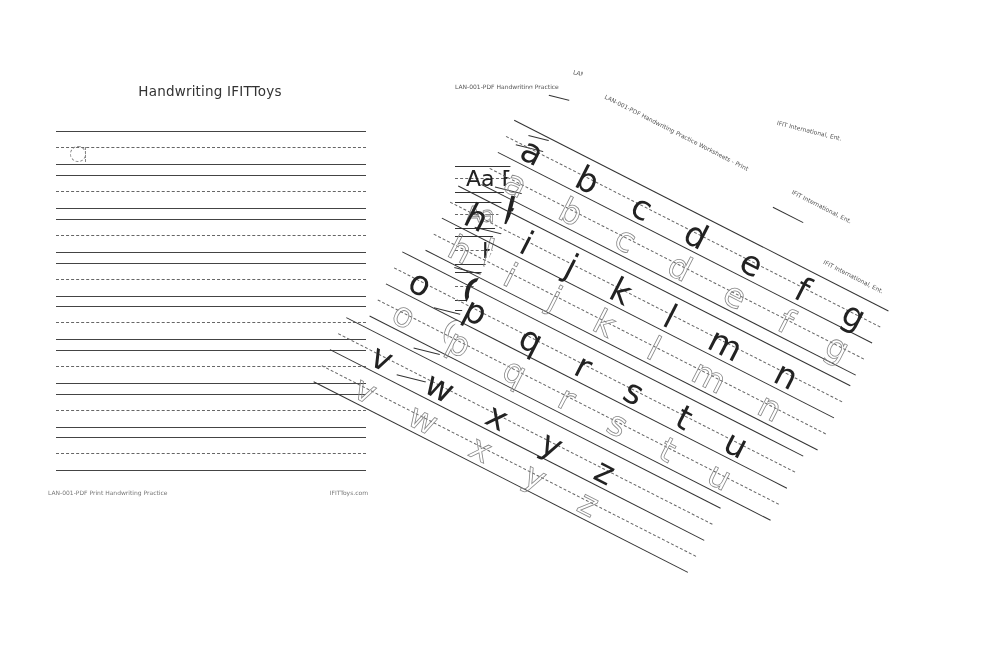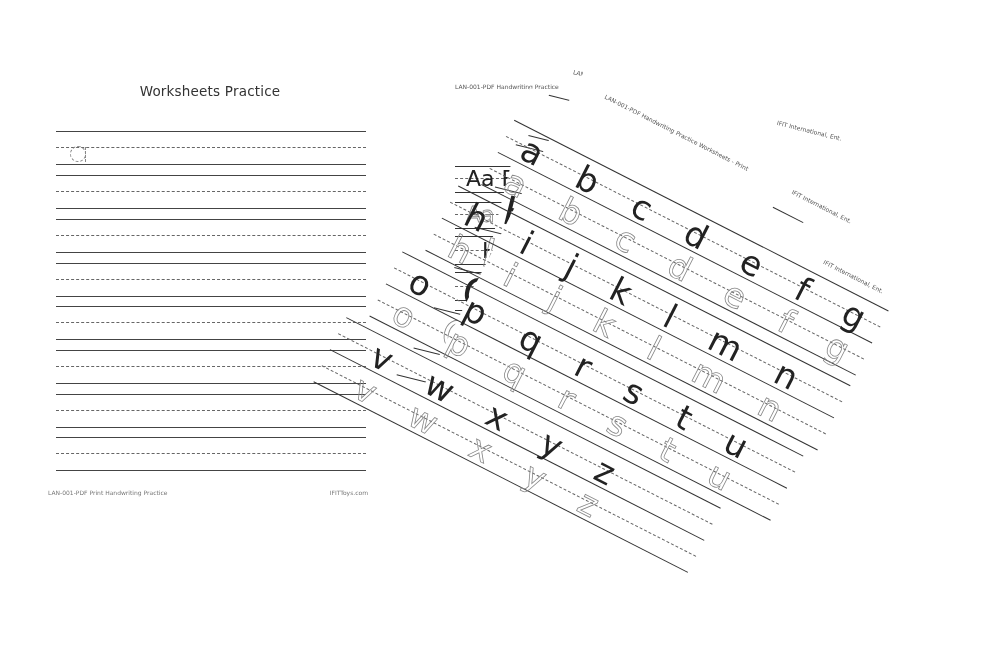--- a/index.html
+++ b/index.html
@@ -23,21 +23,21 @@
   .hdr{position:absolute;font-size:6px;color:#555;white-space:nowrap;}
   .line-solid{position:absolute;border-top:1.4px solid #333;}
   .line-dash{position:absolute;border-top:1.2px dashed #666;}
   .letter{position:absolute;font-family:"DejaVu Sans",sans-serif;color:#222;line-height:1;}
   .letter.trace{color:transparent;-webkit-text-stroke:0.8px #888;}
 </style>
 </head>
 <body>
 
 <div class="sheet" id="left-sheet">
-  <div id="left-title">Worksheets Practice</div>
+  <div id="left-title">Handwriting IFITToys</div>
   <div class="group" style="top:61px">
     <div class="g-top"></div>
       <div class="g-mid"></div>
       <div class="g-base"></div>
     <div id="trace-a"></div>
     <div id="trace-a-stem"></div>
   </div>
   <div class="group" style="top:105px">
       <div class="g-top"></div>
       <div class="g-mid"></div>

